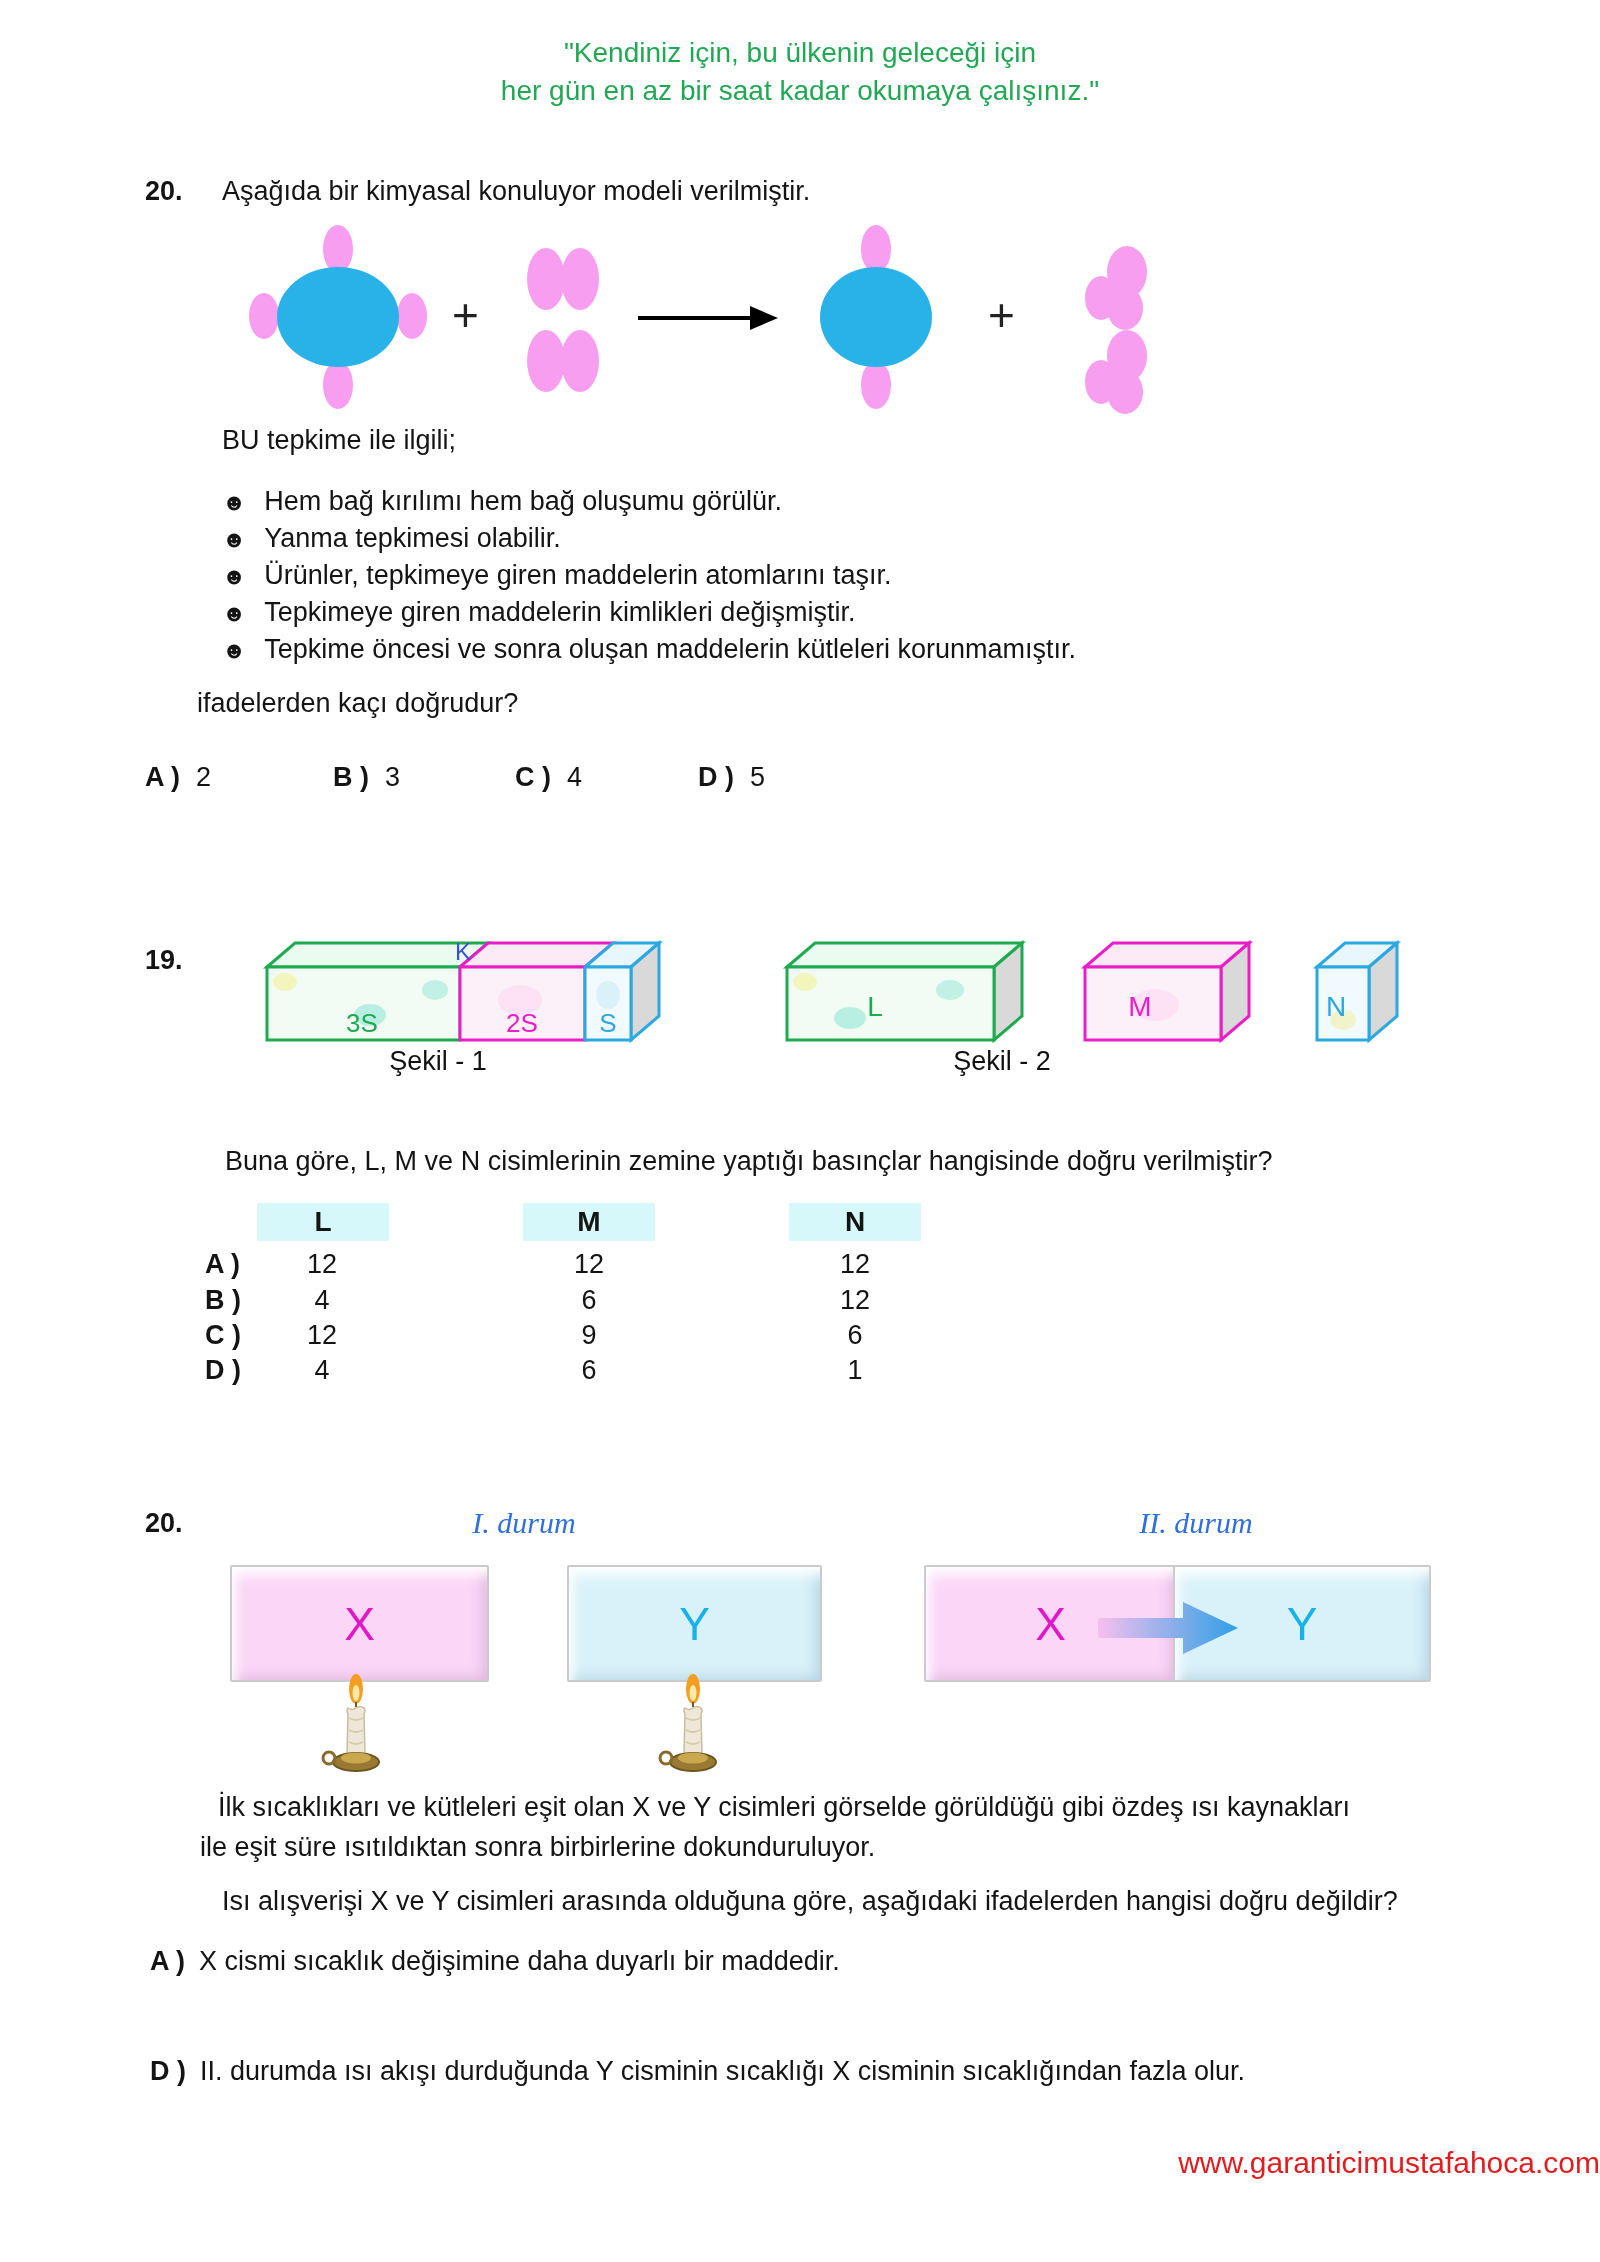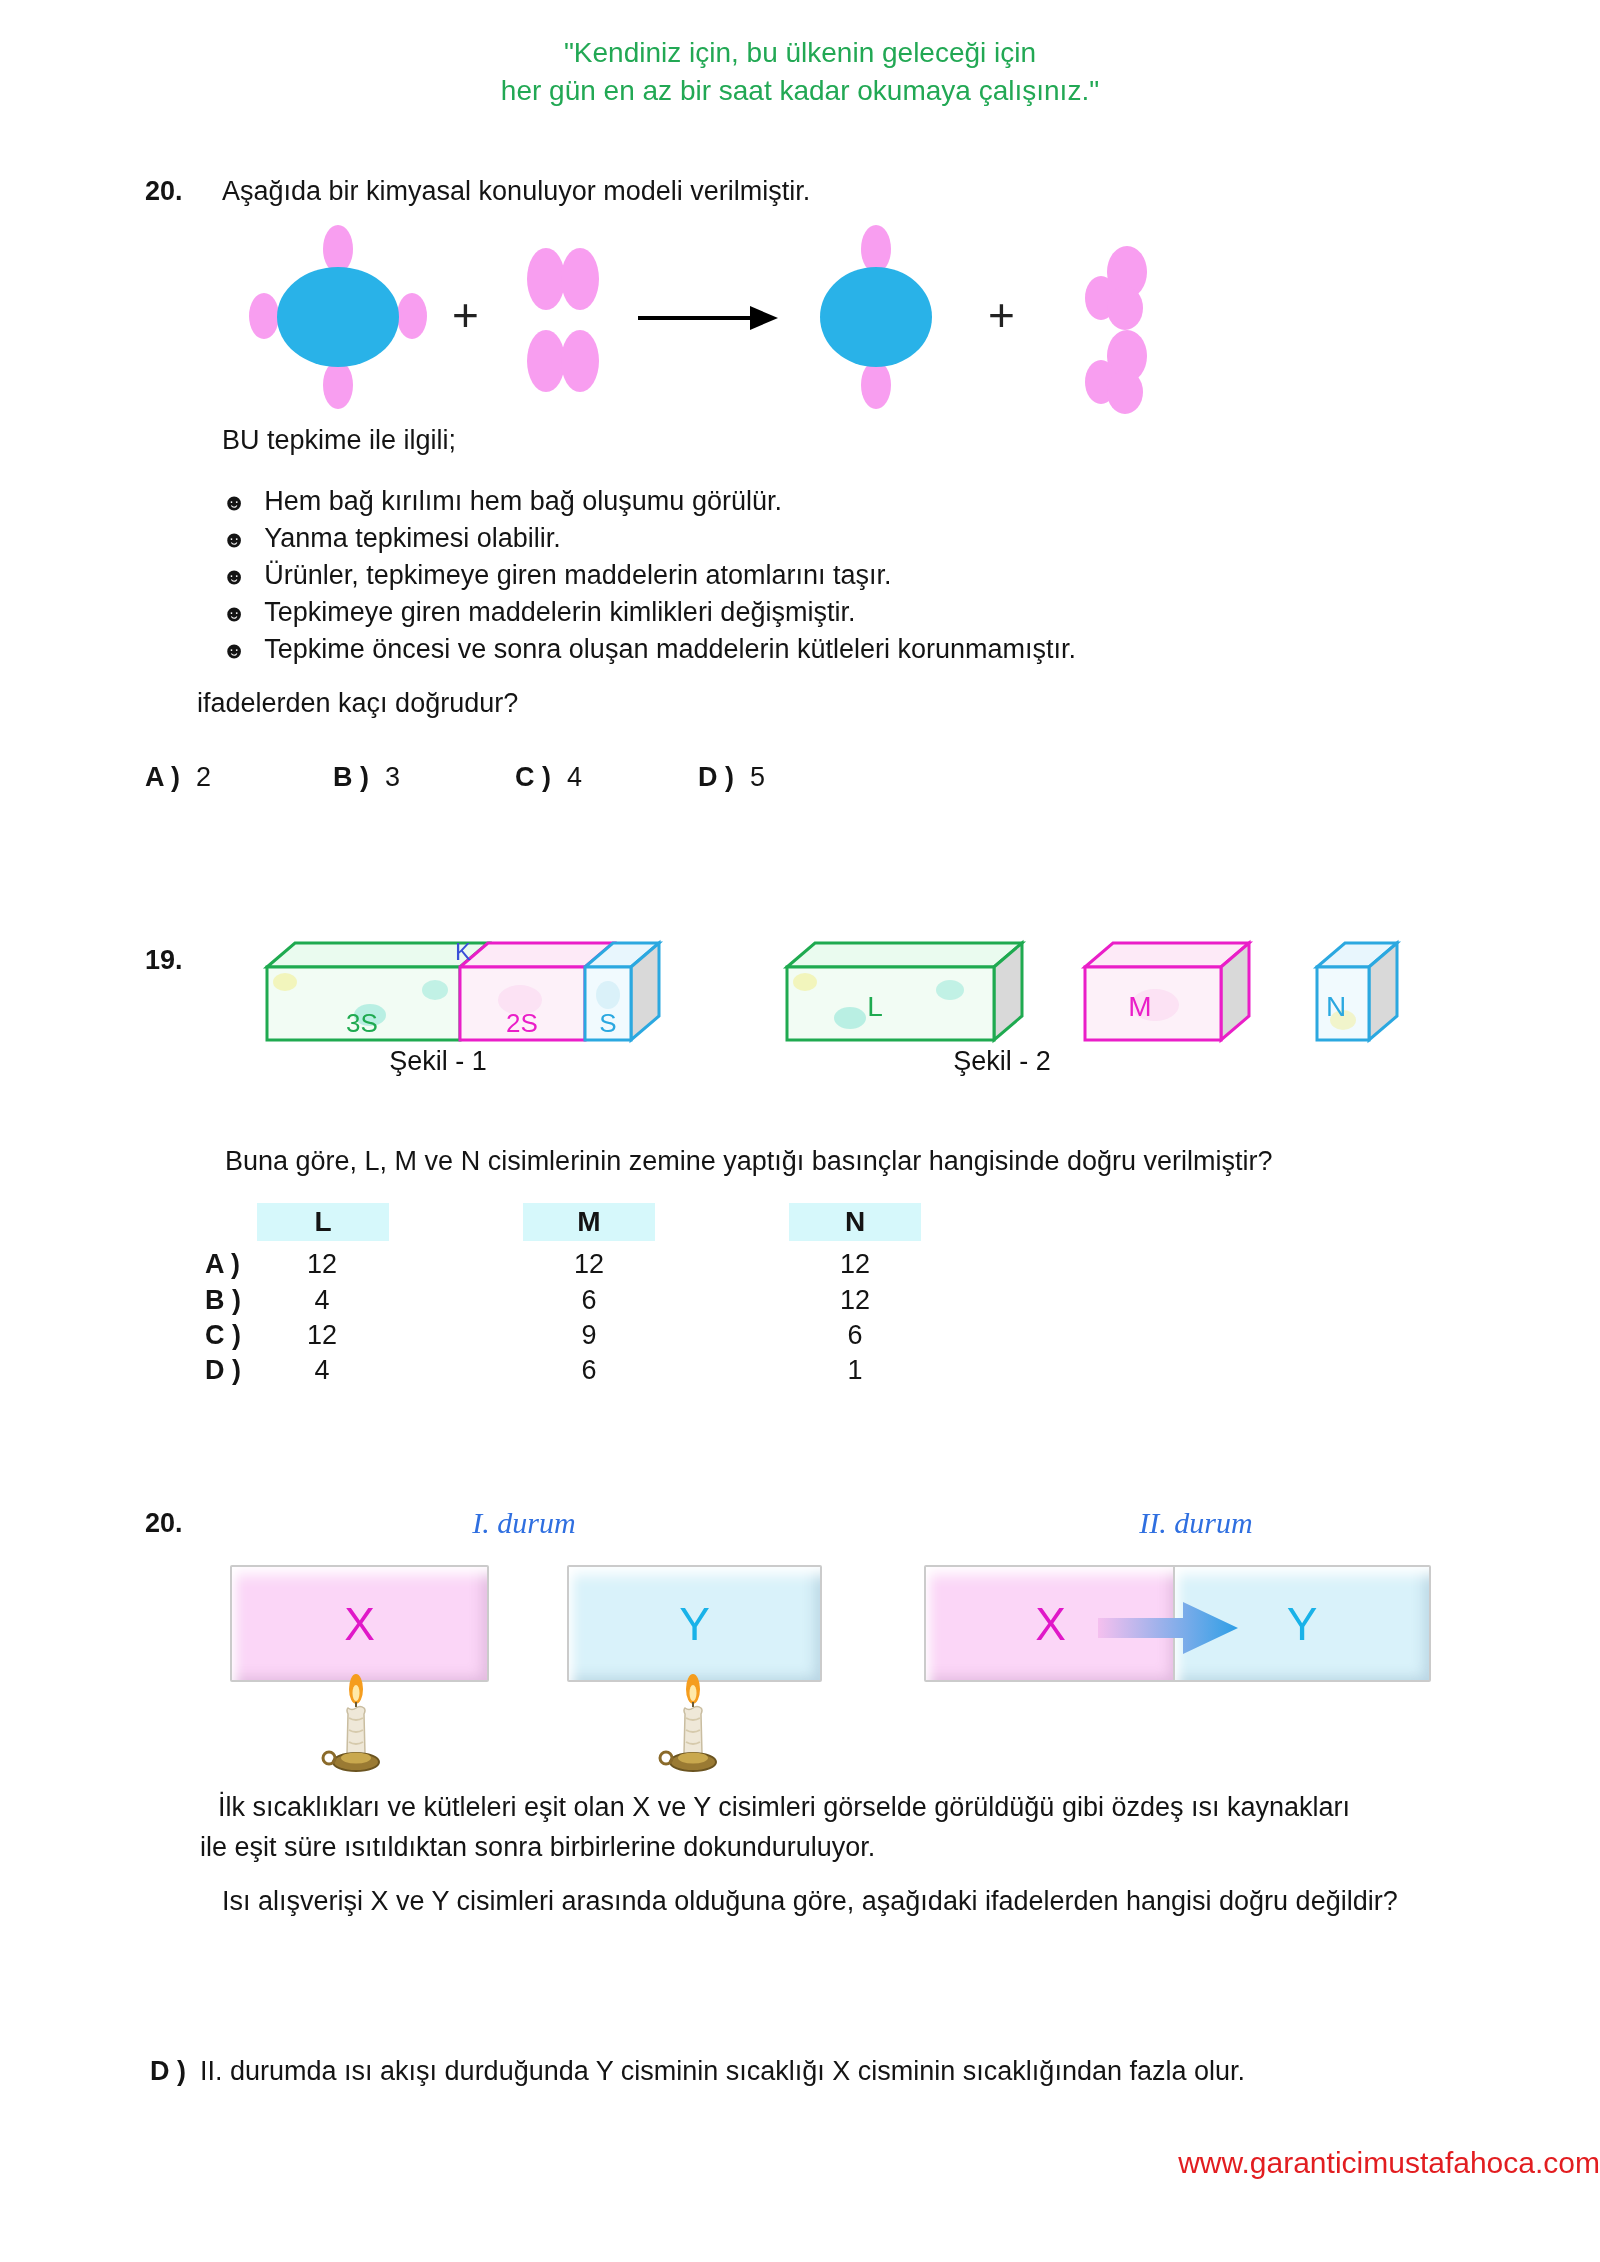--- a/index.html
+++ b/index.html
@@ -252,19 +252,22 @@
     <path d="M29 44 Q36 48 43 44 M29 56 Q36 60 43 56 M29 68 Q36 72 43 68" stroke="#d6caac" stroke-width="2" fill="none"></path>
     <ellipse cx="36" cy="88" rx="23" ry="9" fill="#9a7a33" stroke="#6b5420" stroke-width="2"></ellipse>
     <ellipse cx="36" cy="84" rx="15" ry="5.5" fill="#c9a84e"></ellipse>
     <circle cx="9" cy="84" r="6" fill="none" stroke="#8a6a2a" stroke-width="3"></circle>
   </svg>
 
   <div class="para" style="left:218px;top:1792px">İlk sıcaklıkları ve kütleleri eşit olan X ve Y cisimleri görselde görüldüğü gibi özdeş ısı kaynakları</div>
   <div class="para" style="left:200px;top:1832px">ile eşit süre ısıtıldıktan sonra birbirlerine dokunduruluyor.</div>
   <div class="qline" style="left:222px;top:1886px">Isı alışverişi X ve Y cisimleri arasında olduğuna göre, aşağıdaki ifadelerden hangisi doğru değildir?</div>
 
+  <div class="opt20" style="left:150px;top:1946px">
+    <b>A )</b><span>X cismi sıcaklık değişimine daha duyarlı bir maddedir.</span>
+  </div>
   <div class="opt20" style="left:150px;top:2056px">
     <b>D )</b><span>II. durumda ısı akışı durduğunda Y cisminin sıcaklığı X cisminin sıcaklığından fazla olur.</span>
   </div>
 
   <div class="footer">www.garanticimustafahoca.com</div>
 
 </div>
 
 </body></html>

